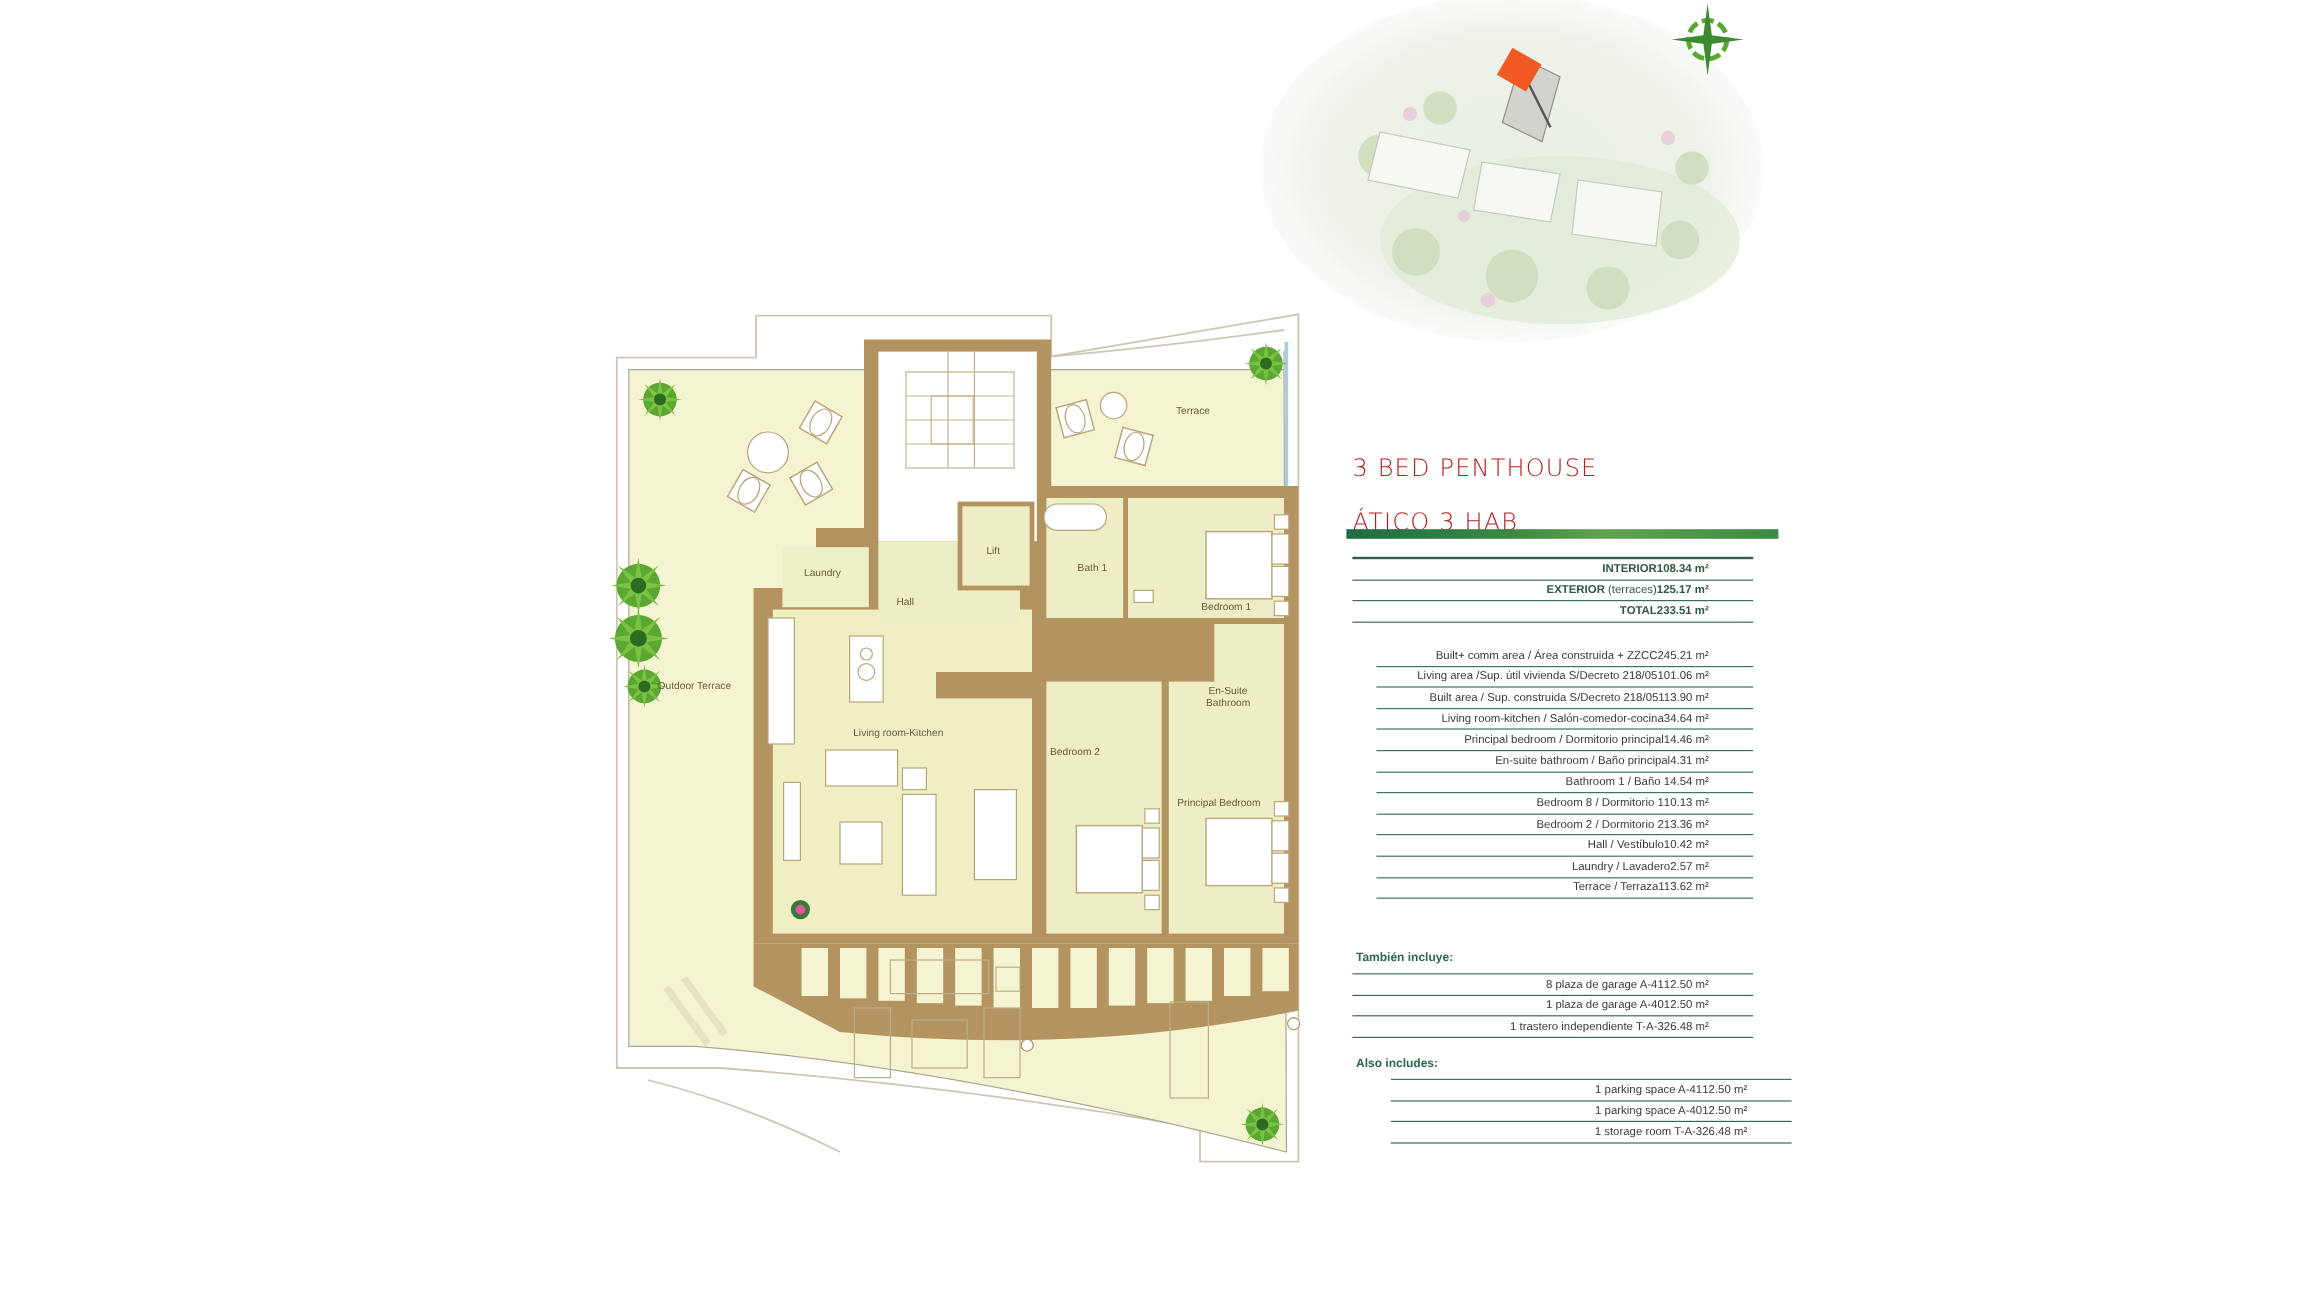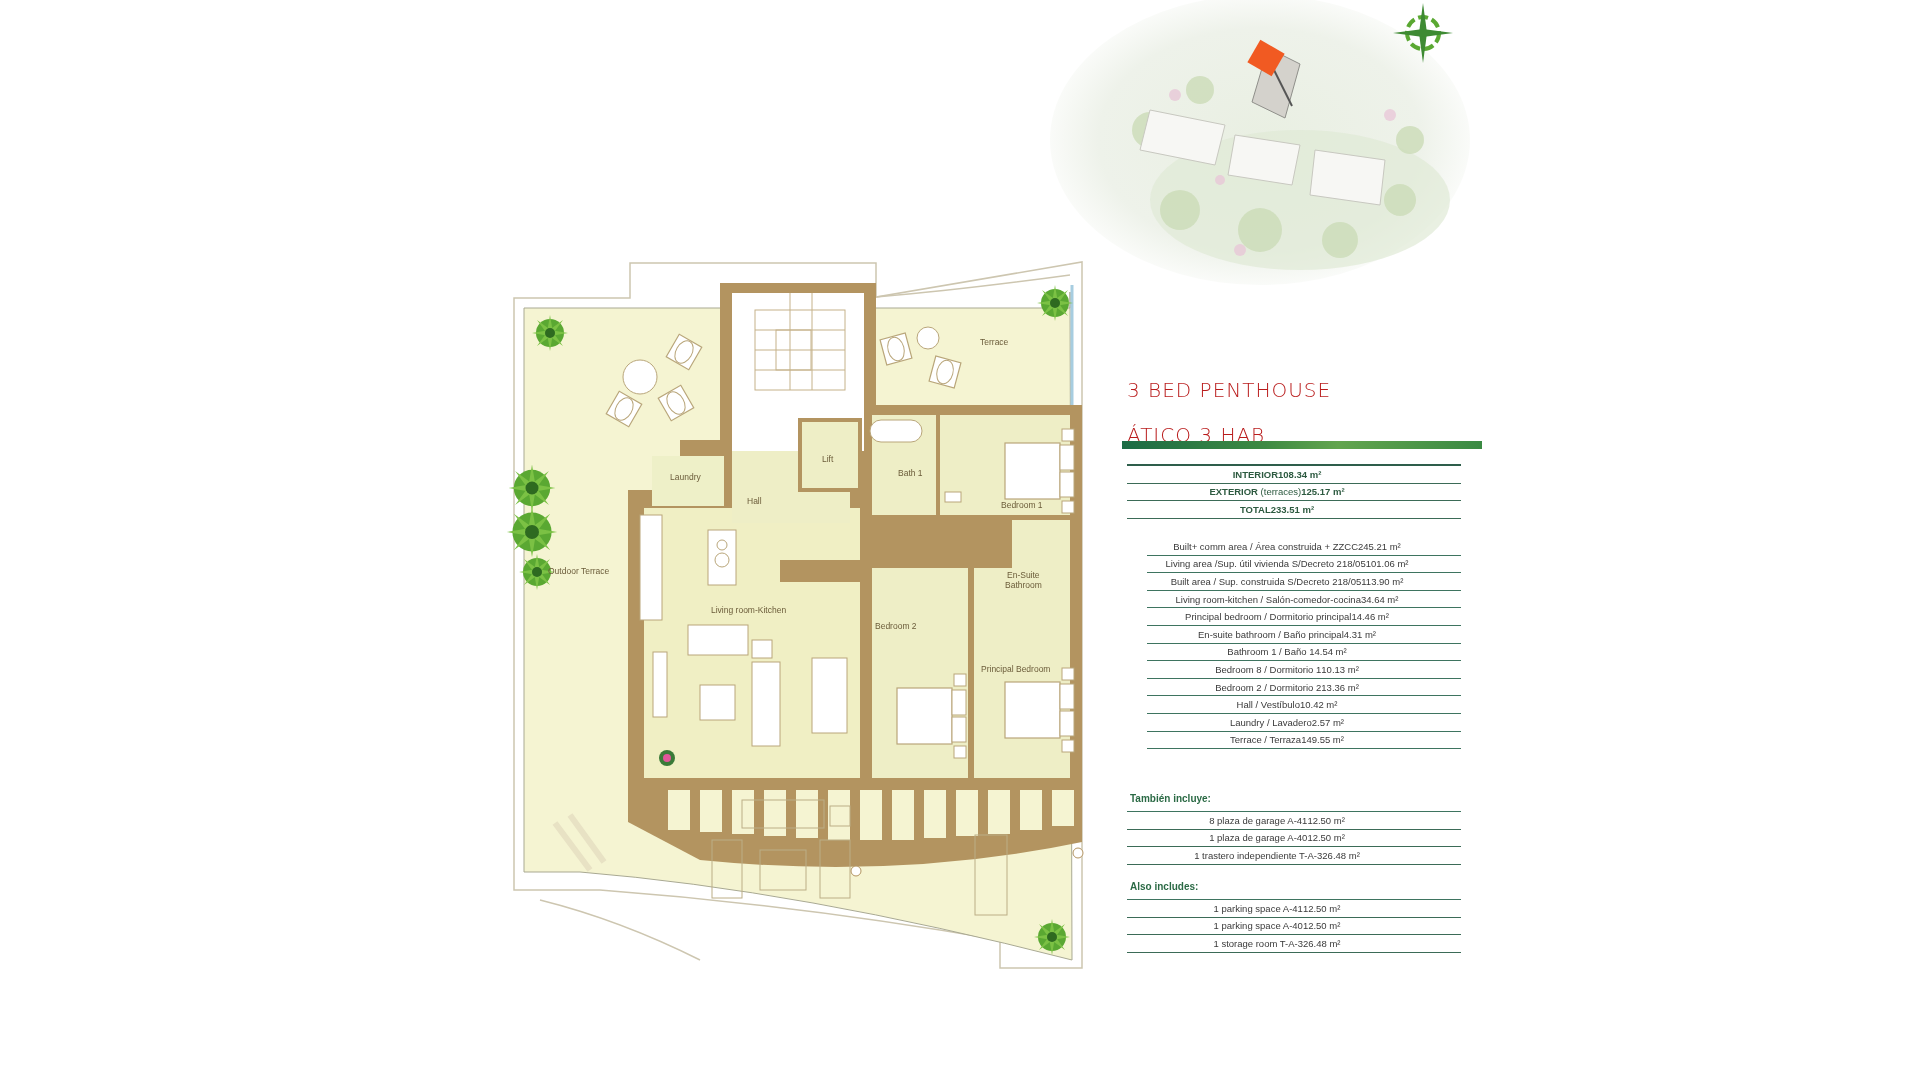--- a/index.html
+++ b/index.html
@@ -3,30 +3,30 @@
 <meta charset="utf-8">
 <style>
   html, body { margin:0; padding:0; background:#ffffff; }
   body { width:1920px; height:1080px; position:relative; overflow:hidden; font-family:"Liberation Sans", sans-serif; }
   #plan { position:absolute; left:0; top:0; width:1920px; height:1080px; }
   .title { position:absolute; left:1127px; font-family:"DejaVu Sans", sans-serif; font-weight:300; color:#b91c1c; font-size:20px; letter-spacing:1px; }
   .title.l1 { top:378px; }
   .title.l2 { top:405px;margin-top:18px; }
   .gbar { position:absolute; left:1122px; top:441px; width:360px; height:8px; background:linear-gradient(90deg,#1d6b45 0%, #3e8a43 40%, #62a54e 60%, #3a8a43 100%); }
   .tbl { position:absolute; left:1127px; width:334px; font-size:9.5px; color:#3a3a3a; }
-  .row { display:flex; justify-content:center; align-items:center; height:17.6px; border-bottom:1.6px solid #3b6b57; box-sizing:border-box; padding:0 37px 0 3px; }
+  .row { display:flex; justify-content:flex-end; align-items:center; height:17.6px; border-bottom:1.6px solid #3b6b57; box-sizing:border-box; padding:0 37px 0 3px; }
   .row .v { text-align:right; white-space:nowrap; }
   .tbl.summary { top:464px; border-top:2px solid #2e5e4b; }
   .tbl.summary .row { font-weight:bold; color:#2d5a40; height:17.5px; }
   .tbl.summary .row .k span.n { font-weight:normal;margin-top:24px; }
   .tbl.areas { top:538px; }
   .tbl.areas .row { border-bottom:1.4px solid #3e7460;margin-left:20px; }
   .hdr { position:absolute; left:1130px; font-weight:bold; font-size:10px; color:#2b6a45;text-align:center; }
   .tbl.extra1 { top:811px; border-top:1.5px solid #3e7460; }
-  .tbl.extra2 { top:899px; border-top:1.5px solid #3e7460; }
+  .tbl.extra2 { top:899px; border-top:1.5px solid #3e7460;margin-left:32px; }
   .lbl { font-family:"Liberation Sans", sans-serif; font-size:8.5px; fill:#6b5c3a; }
 </style>
 </head>
 <body>
 
 <svg id="plan" viewBox="0 0 1920 1080" xmlns="http://www.w3.org/2000/svg">
   <defs>
     <radialGradient id="fade" cx="50%" cy="50%" r="55%">
       <stop offset="0%" stop-color="#e9efe2"></stop>
       <stop offset="70%" stop-color="#eef2ea"></stop>
@@ -256,21 +256,21 @@
   <div class="row">
       <span>Hall / Vestíbulo</span>
       <span class="v">10.42 m²</span>
     </div>
   <div class="row">
       <span>Laundry / Lavadero</span>
       <span class="v">2.57 m²</span>
     </div>
   <div class="row">
       <span>Terrace / Terraza</span>
-      <span class="v">149.55 m²</span>
+      <span class="v">113.62 m²</span>
     </div>
 </div>
 
 <div class="hdr" style="top:793px;">También incluye:</div>
 <div class="tbl extra1">
   <div class="row">
       <span>8 plaza de garage A-41</span>
       <span class="v">12.50 m²</span>
     </div>
   <div class="row">

